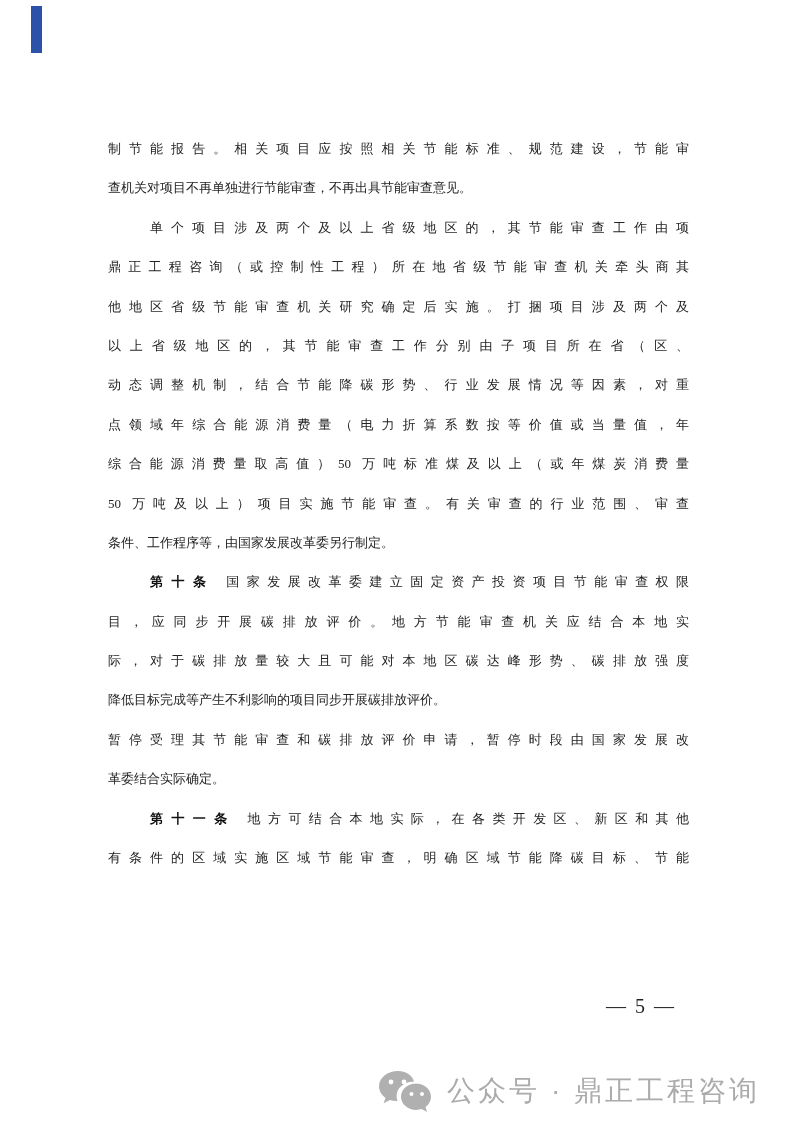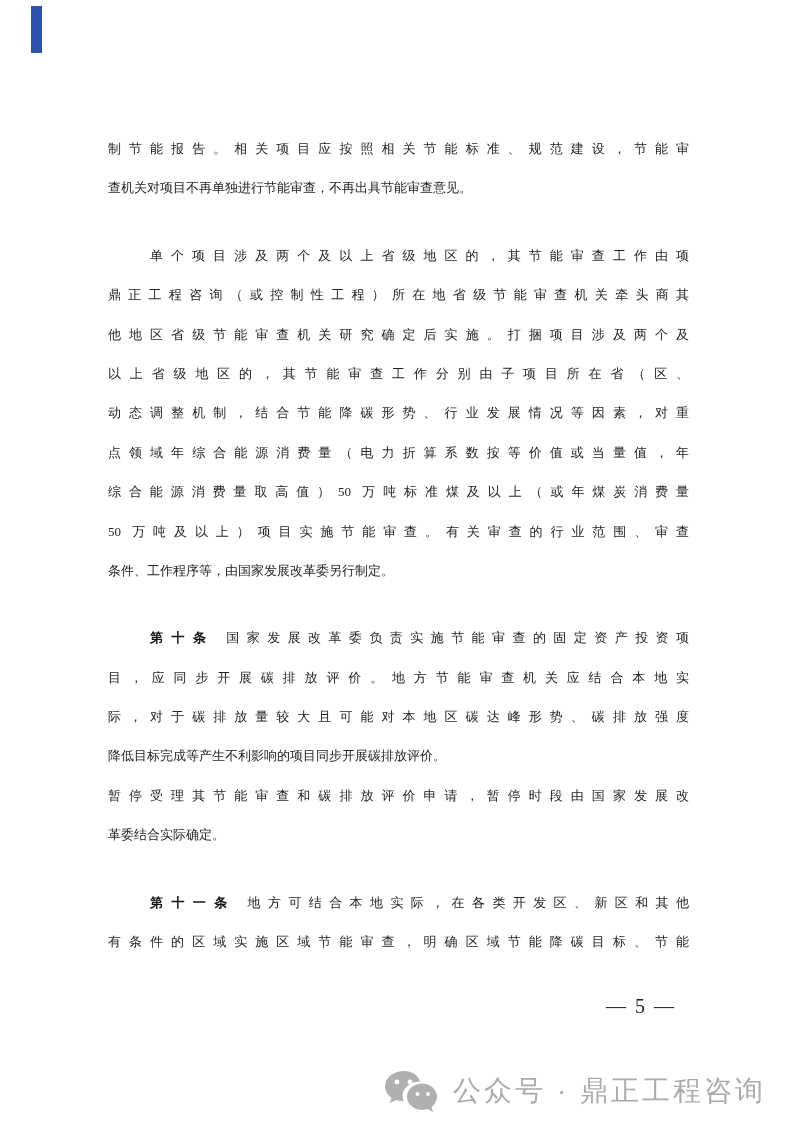--- a/index.html
+++ b/index.html
@@ -16,33 +16,33 @@
   }
   .textblock {
     position:absolute; left:108px; top:129px; width:581px;
     color:#242424; font-size:13px;
   }
   .line {
     height:39.4px; line-height:39.4px;
     text-align:justify; text-align-last:justify; text-justify:inter-character;
     overflow:hidden; white-space:normal;
   }
-  .line.ind { text-indent:42px;margin-top:28px; }
+  .line.ind { text-indent:42px; }
   .line.end { text-align-last:left; }
   .term {
     font-weight:bold; color:#111;
     font-family:"Liberation Sans","DejaVu Sans",sans-serif;
     margin-right:12px; letter-spacing:1px;
   }
   .pagenum {
     position:absolute; top:995px; right:118px;
     font-size:20px; color:#222; letter-spacing:2px;
   }
   .watermark {
-    position:absolute; top:1069px; right:28px;
+    position:absolute; top:1069px; right:34px;
     display:flex; align-items:center; gap:12px;
   }
   .watermark .wm-text {
     font-family:"Liberation Sans","DejaVu Sans",sans-serif;
     font-size:28px; color:#ababab; letter-spacing:3px;
   }
 </style>
 </head>
 <body>
 
@@ -56,21 +56,21 @@
       <div class="line end"><span class="txt">查机关对项目不再单独进行节能审查，不再出具节能审查意见。</span></div>
       <div class="line ind"><span class="txt">单个项目涉及两个及以上省级地区的，其节能审查工作由项</span></div>
       <div class="line"><span class="txt">鼎正工程咨询（或控制性工程）所在地省级节能审查机关牵头商其</span></div>
       <div class="line"><span class="txt">他地区省级节能审查机关研究确定后实施。打捆项目涉及两个及</span></div>
       <div class="line"><span class="txt">以上省级地区的，其节能审查工作分别由子项目所在省（区、</span></div>
       <div class="line"><span class="txt">动态调整机制，结合节能降碳形势、行业发展情况等因素，对重</span></div>
       <div class="line"><span class="txt">点领域年综合能源消费量（电力折算系数按等价值或当量值，年</span></div>
       <div class="line"><span class="txt">综合能源消费量取高值）50 万吨标准煤及以上（或年煤炭消费量</span></div>
       <div class="line"><span class="txt">50 万吨及以上）项目实施节能审查。有关审查的行业范围、审查</span></div>
       <div class="line end"><span class="txt">条件、工作程序等，由国家发展改革委另行制定。</span></div>
-      <div class="line ind"><b class="term">第十条</b><span class="txt">国家发展改革委负责实施节能审查的固定资产投资项</span></div>
+      <div class="line ind"><b class="term">第十条</b><span class="txt">国家发展改革委建立固定资产投资项目节能审查权限</span></div>
       <div class="line"><span class="txt">目，应同步开展碳排放评价。地方节能审查机关应结合本地实</span></div>
       <div class="line"><span class="txt">际，对于碳排放量较大且可能对本地区碳达峰形势、碳排放强度</span></div>
       <div class="line end"><span class="txt">降低目标完成等产生不利影响的项目同步开展碳排放评价。</span></div>
       <div class="line"><span class="txt">暂停受理其节能审查和碳排放评价申请，暂停时段由国家发展改</span></div>
       <div class="line end"><span class="txt">革委结合实际确定。</span></div>
       <div class="line ind"><b class="term">第十一条</b><span class="txt">地方可结合本地实际，在各类开发区、新区和其他</span></div>
       <div class="line"><span class="txt">有条件的区域实施区域节能审查，明确区域节能降碳目标、节能</span></div>
     </div>
 
   <div class="pagenum">— 5 —</div>

